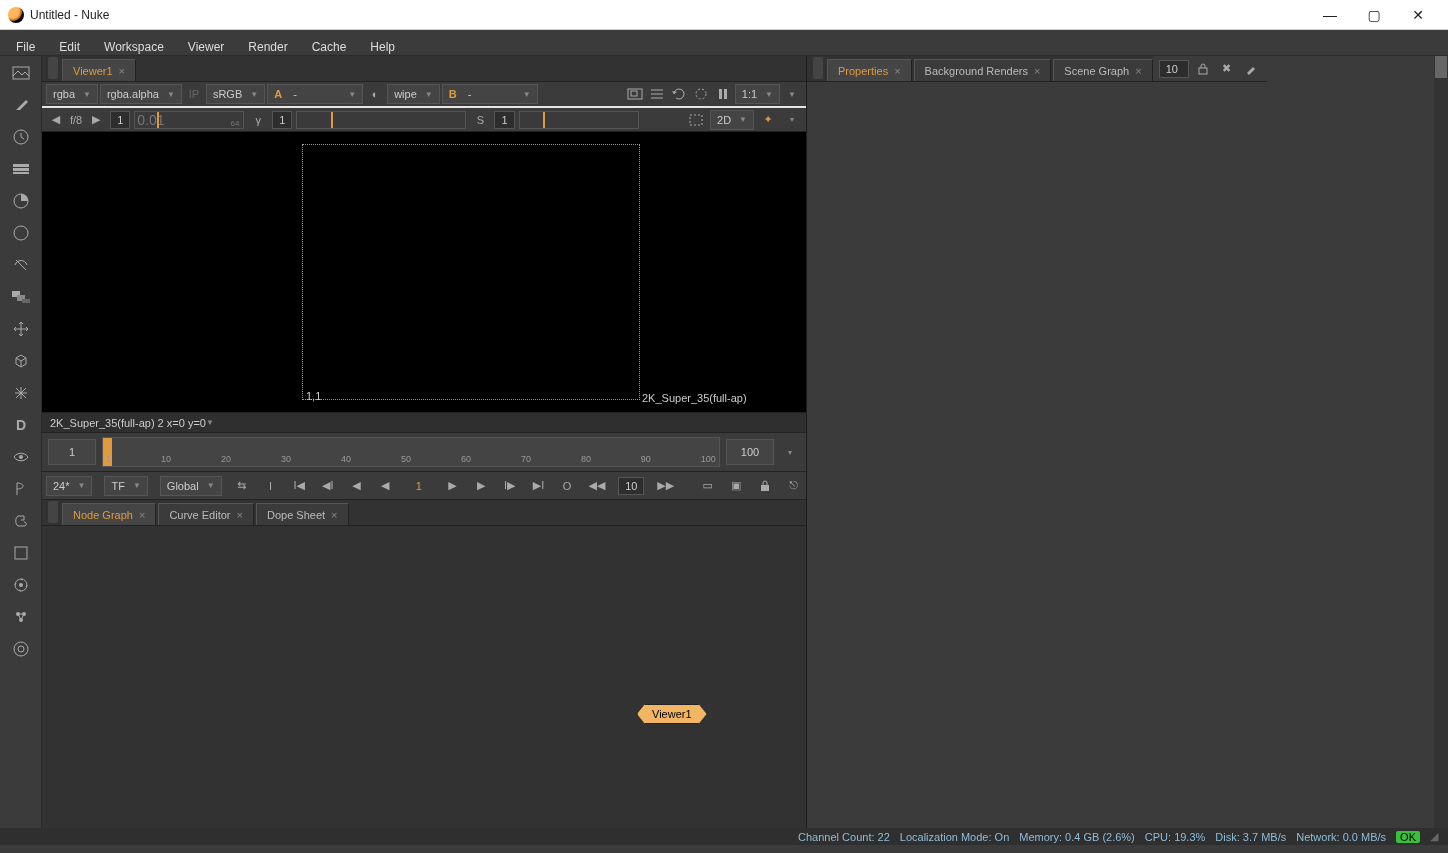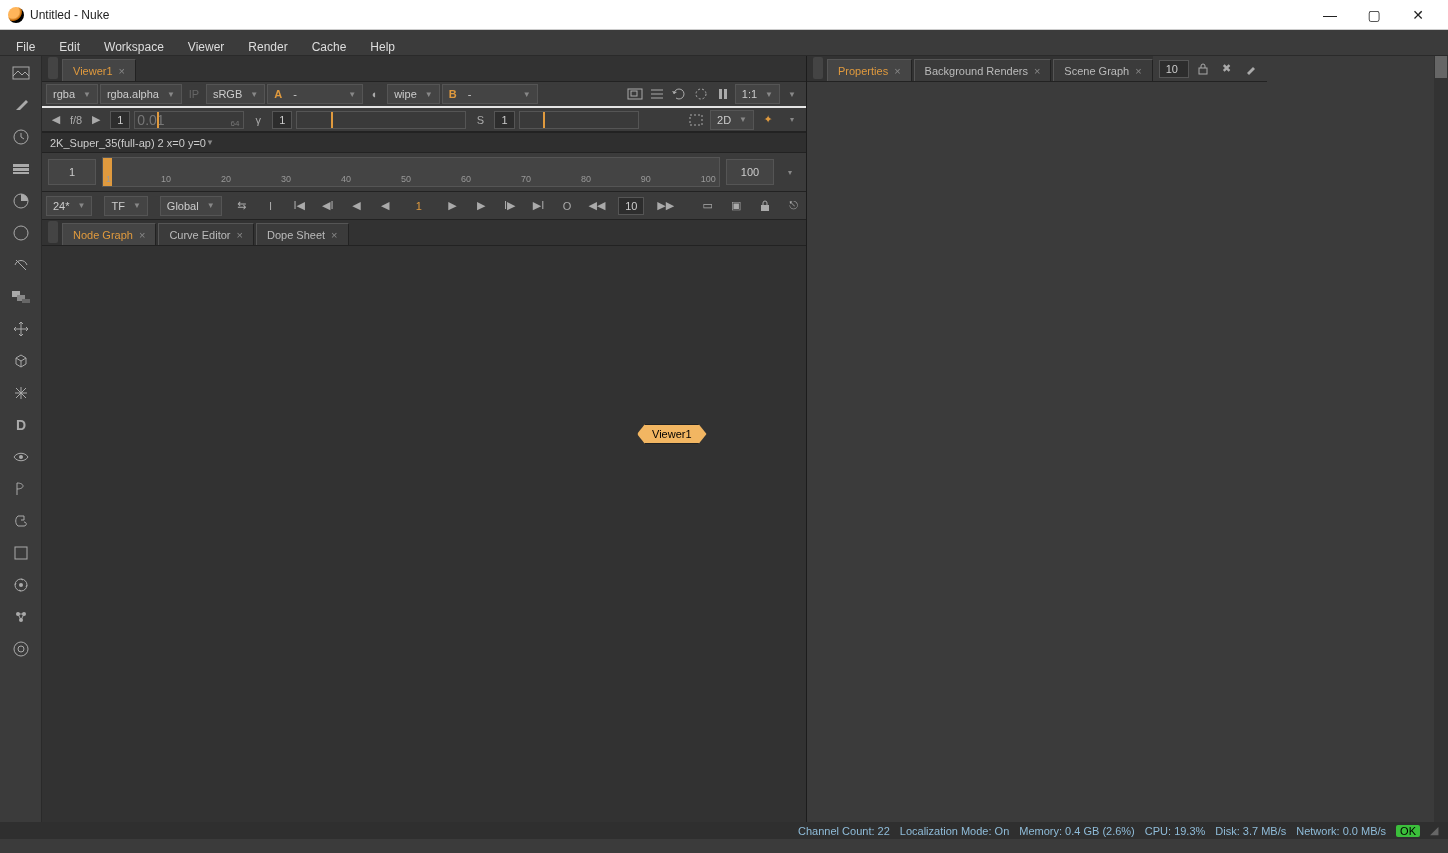--- a/index.html
+++ b/index.html
@@ -44,21 +44,21 @@
   .curframe{width:40px; color:#e09a3e; text-align:center;}
   .ng{flex:1; background:#323232; position:relative;}
   .ngnode{position:absolute; left:595px; top:178px; padding:3px 14px; background:#f2b662; color:#000; font-size:11px; border:1px solid #222; clip-path: polygon(8px 0, calc(100% - 8px) 0, 100% 50%, calc(100% - 8px) 100%, 8px 100%, 0 50%);}
   .ngarrow{position:absolute; left:615px; top:144px; width:2px; height:28px;}
   .right{flex:1; background:#3b3b3b; display:flex; flex-direction:row;}
   .proptool{height:26px; background:#3b3b3b; display:flex; align-items:center; padding:0 6px; gap:4px; border-bottom:1px solid #222;}
   .proptool .numbox{width:30px;}
   .propbody{flex:1; background:#3b3b3b; position:relative;}
   .vscroll{position:absolute; right:0; top:0; bottom:0; width:14px; background:#333;}
   .vscroll .thumb{position:absolute; top:0; height:22px; left:1px; right:1px; background:#666;}
-  .statusbar{position:absolute; left:0; right:0; bottom:14px; height:17px; background:#2f2f2f; display:flex; align-items:center; justify-content:flex-end; padding:0 8px; gap:10px; color:#9ab; font-size:11px;}
+  .statusbar{position:absolute; left:0; right:0; bottom:8px; height:17px; background:#2f2f2f; display:flex; align-items:center; justify-content:flex-end; padding:0 8px; gap:10px; color:#9ab; font-size:11px;}
   .statusbar .segment{color:#8fbcd9;}
   .ok{background:#3bbf3b; color:#000; padding:0 4px; border-radius:2px;}
   .sep{flex:1}
   svg{display:block}
   .tri8{font-size:8px;color:#888}
 </style>
 </head>
 <body>
 
 <div class="titlebar">
@@ -296,20 +296,25 @@
       <div class="dd">
           <span>2D</span>
           <span class="tri">▼</span>
         </div>
       <div class="chip" style="color:#e09a3e">✦</div>
       <div class="chip">
           <span class="tri8">▾</span>
         </div>
     </div>
 
+    <div class="viewport">
+      <div class="frameRect"></div>
+      <div class="cornerlbl">1,1</div>
+      <div class="formatlbl">2K_Super_35(full-ap)</div>
+    </div>
 
     <div class="statusrow">
       <span>2K_Super_35(full-ap) 2  x=0 y=0</span>
       <span class="tri8">▼</span>
     </div>
 
     <div class="timeline">
       <div class="inout">1</div>
       <div class="ruler">
         <div class="marker"></div>

